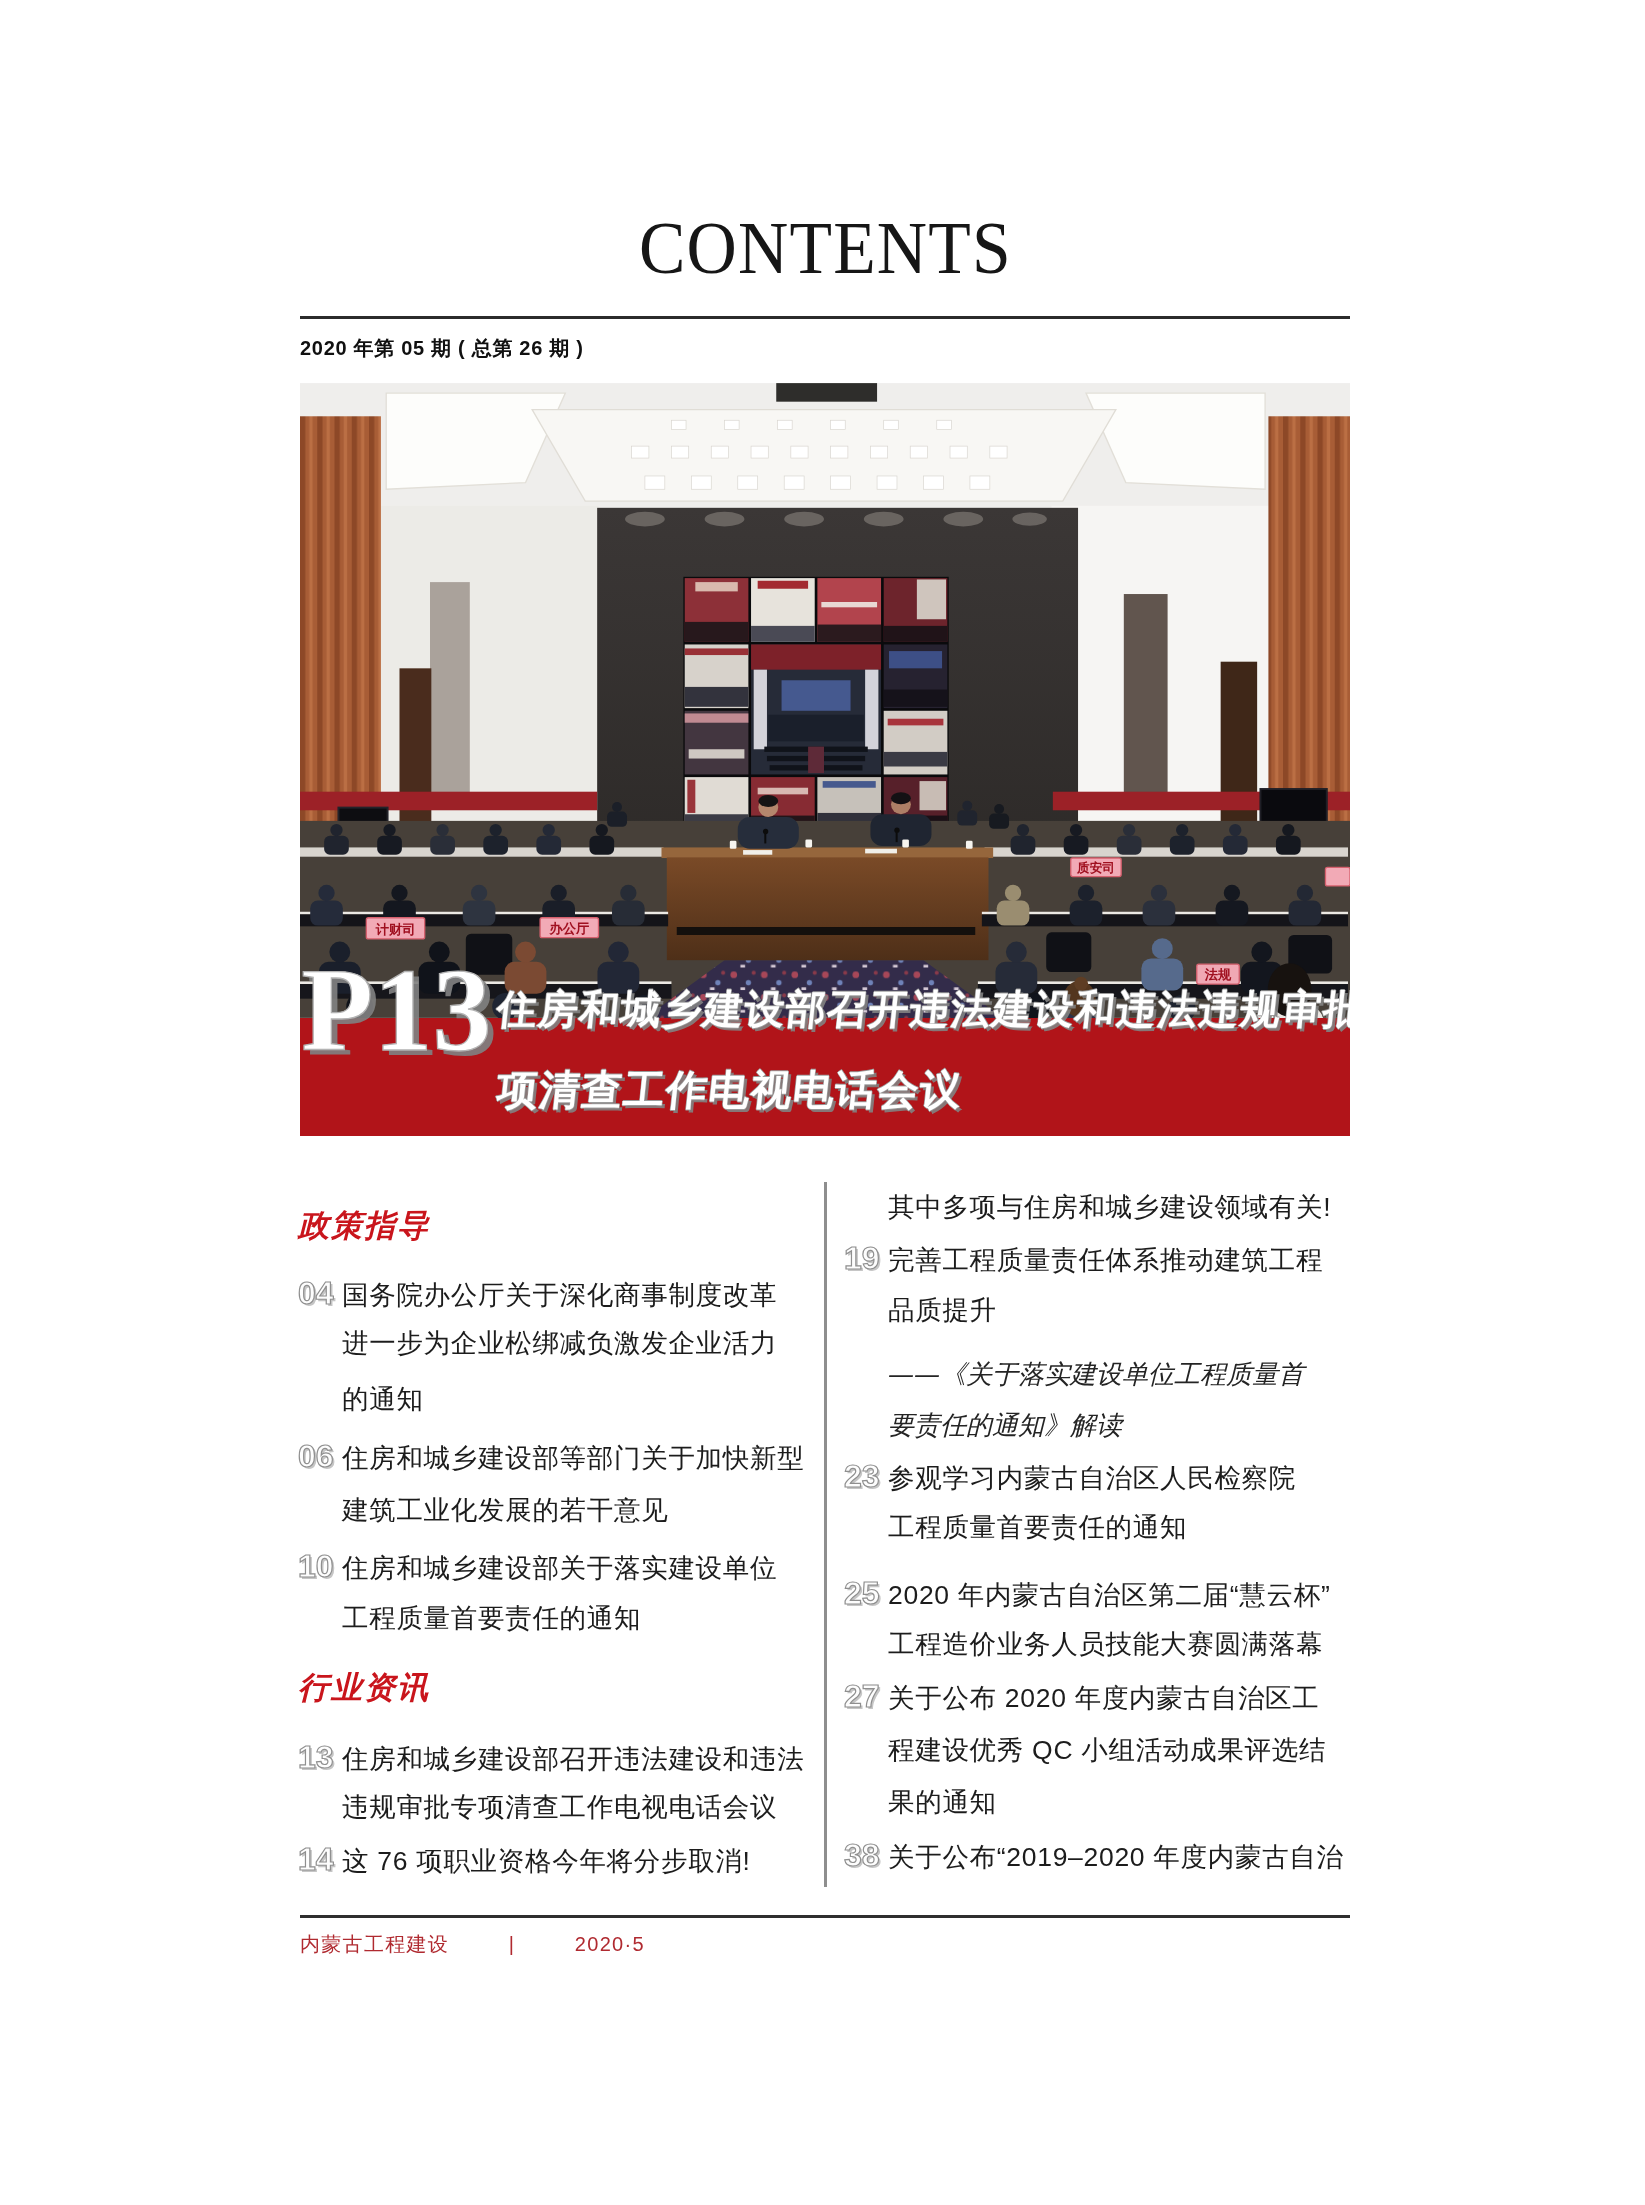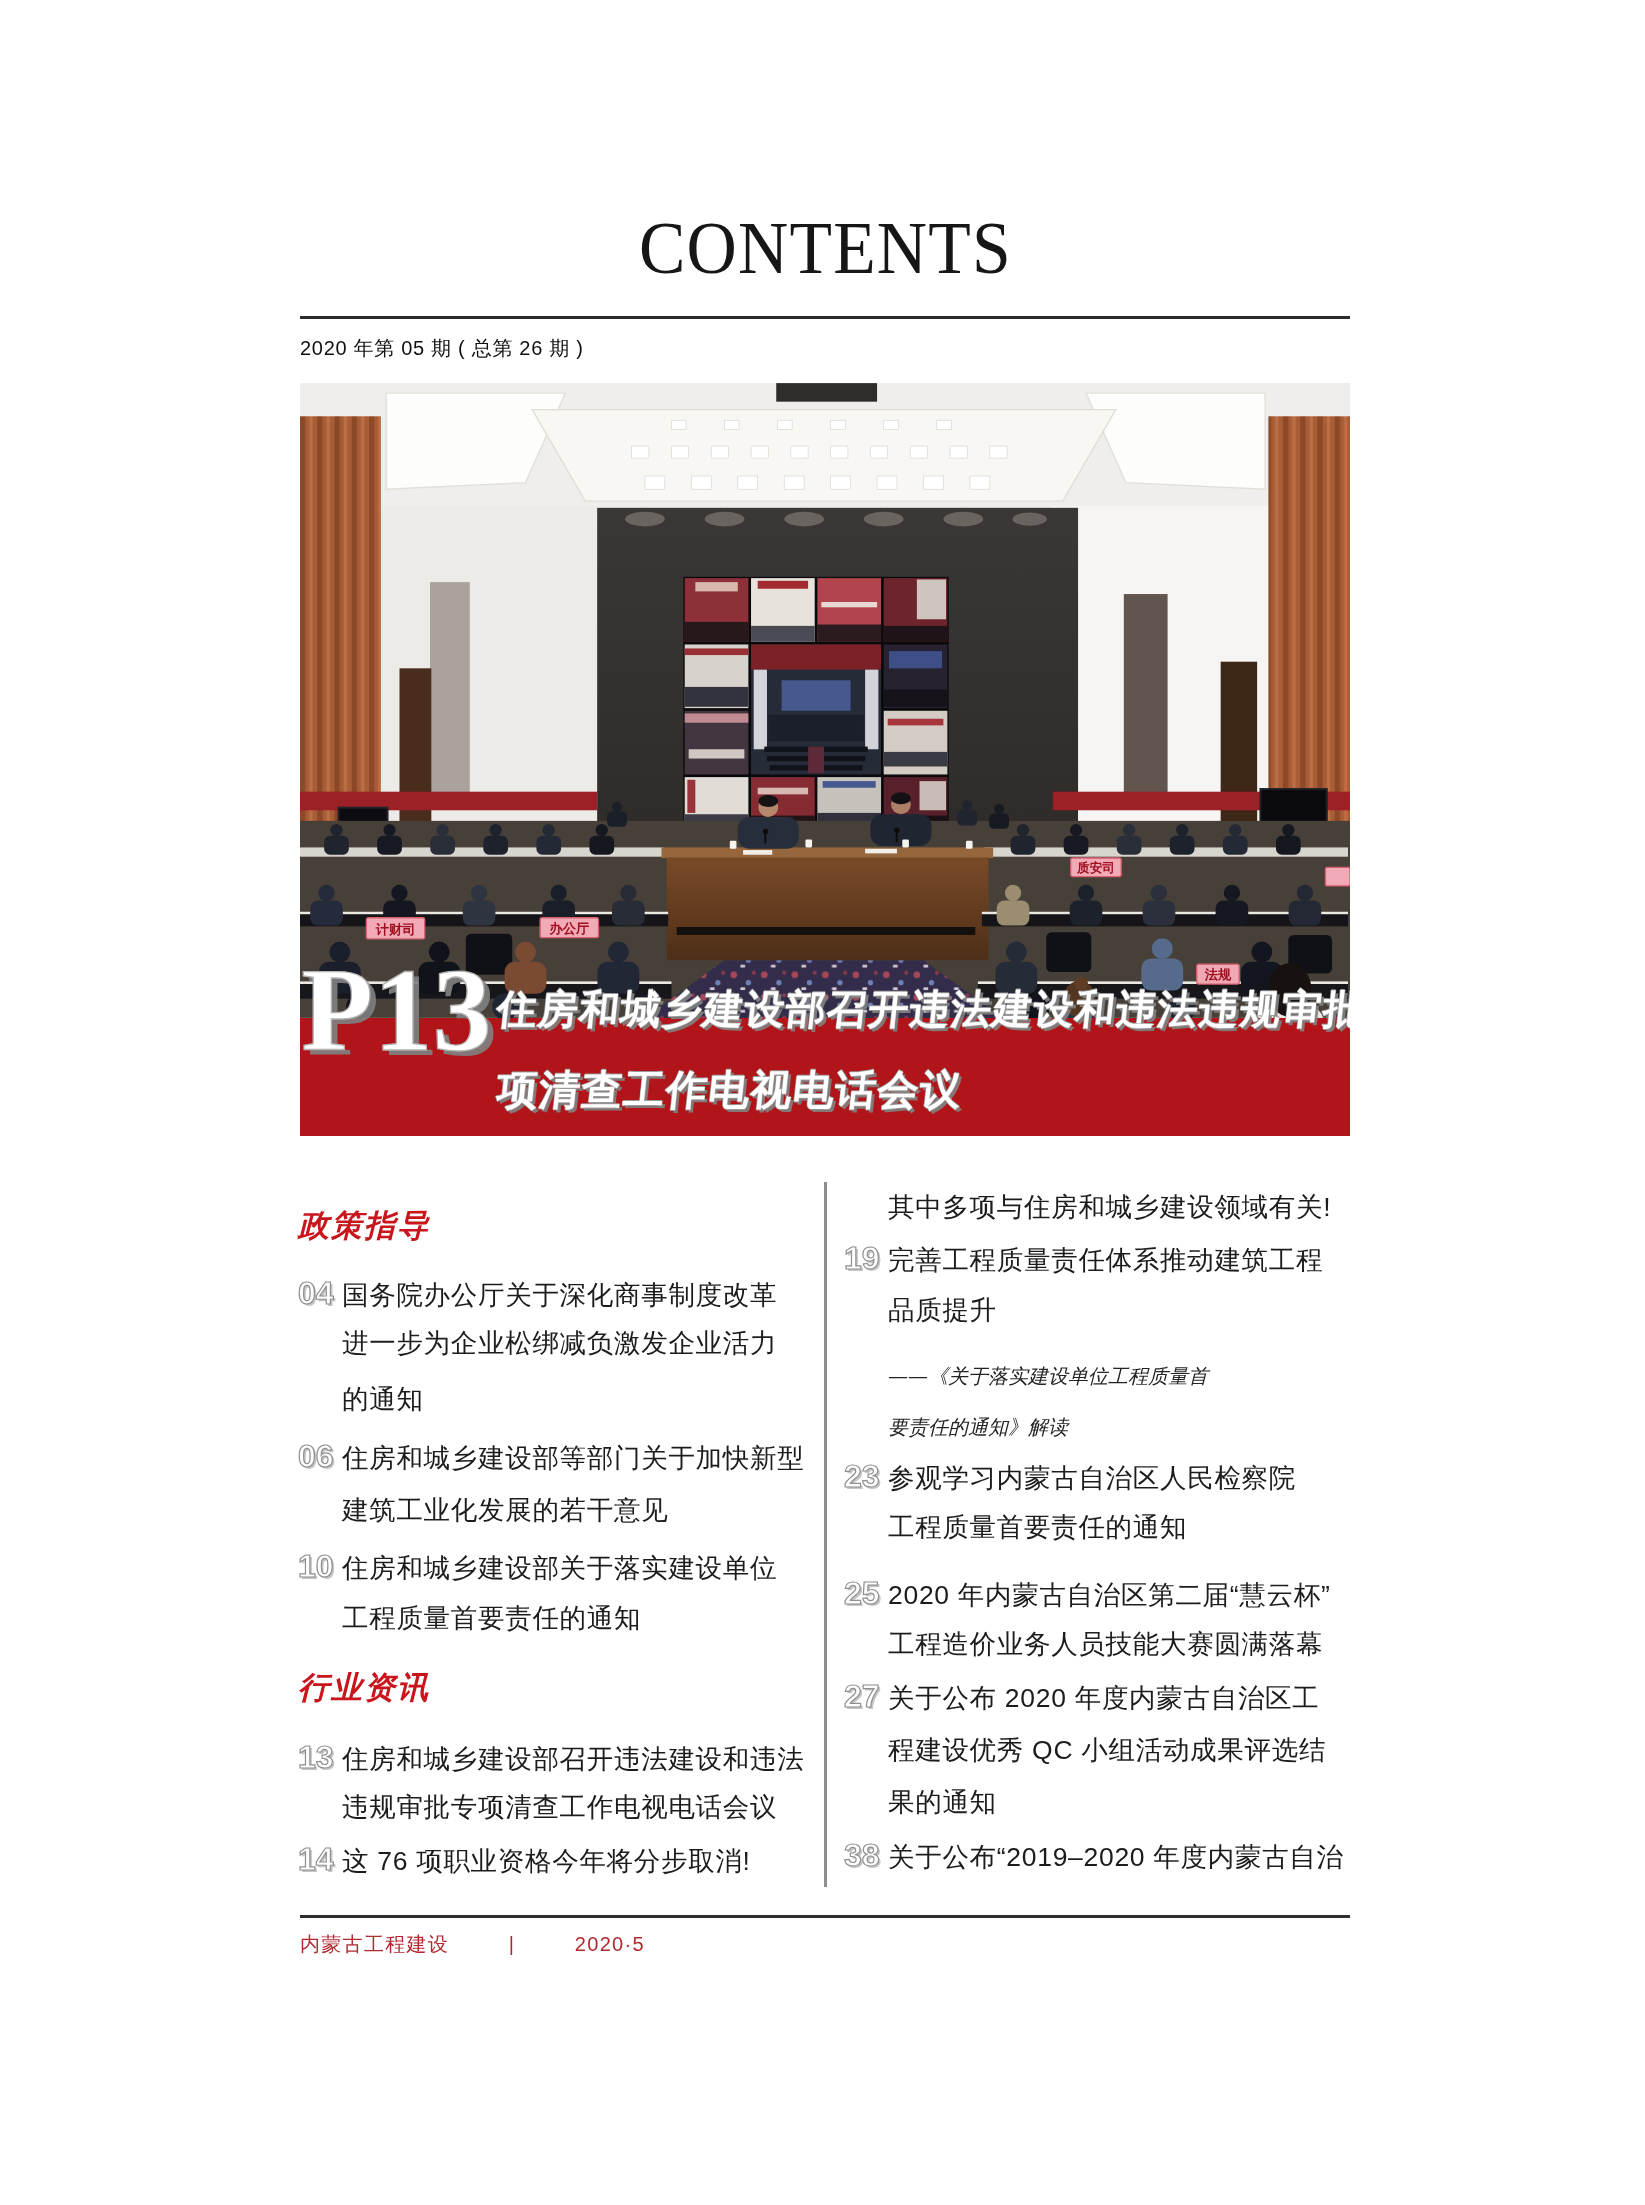--- a/index.html
+++ b/index.html
@@ -5,21 +5,21 @@
   html,body{margin:0;padding:0;background:#ffffff;}
   .page{position:relative;width:1645px;height:2205px;background:#ffffff;overflow:hidden;
         font-family:"Liberation Sans",sans-serif;color:#1c1c1c;}
   
   .masthead{position:absolute;left:300px;top:211px;width:1050px;text-align:center;}
   .masthead .t{display:inline-block;font-family:"Liberation Serif",serif;font-weight:500;
         font-size:74px;line-height:1;color:#161616;transform:scaleX(.94);letter-spacing:1.3px;}
   .rule{position:absolute;left:300px;width:1050px;background:#2b2b2b;}
   .rule.top{top:316px;height:2.7px;}
   .rule.bottom{top:1915px;height:3.3px;background:#2e2e2e;}
-  .issue{position:absolute;left:300px;top:335px;font-size:20px;font-weight:400;
+  .issue{position:absolute;left:300px;top:335px;font-size:20px;font-weight:700;
         letter-spacing:0.7px;color:#101010;}
   
   .photo{position:absolute;left:300px;top:383px;width:1050px;height:753px;overflow:hidden;
         background:#ffffff;}
   .photo svg{display:block;}
   .redband{position:absolute;left:0;top:635px;width:1050px;height:118px;background:#B11419;}
   .pref{position:absolute;left:1.3px;top:569px;font-family:"Liberation Serif",serif;
         font-weight:700;font-size:118px;line-height:1;color:#ffffff;
         -webkit-text-stroke:1.3px #b3b3b3;
         text-shadow:6px 5.3px 0 rgba(128,128,128,.92);}
@@ -32,21 +32,21 @@
   
   .colrule{position:absolute;left:824px;top:1182px;width:2.7px;height:705px;background:#8e8e8e;}
   .sechead{position:absolute;left:298px;font-size:31px;font-weight:700;color:#C9151C;
         letter-spacing:2px;line-height:40px;font-style:italic;}
   .row{position:absolute;height:53px;line-height:53px;font-size:26.5px;letter-spacing:0.7px;
         white-space:nowrap;color:#1c1c1c;}
   .row .num{display:inline-block;width:44px;font-size:32px;font-weight:700;color:#fdfdfd;
         -webkit-text-stroke:1.2px #8f8f8f;text-shadow:2px 2px 0 #c6c6c6;letter-spacing:0;}
   .row.left{left:298px;}
   .row.right{left:844px;}
-  .row.kai .txt{font-family:"DejaVu Serif",serif;font-style:italic;font-size:20px;
+  .row.kai .txt{font-family:"DejaVu Serif",serif;font-style:italic;font-size:26px;
         letter-spacing:0;color:#242424;margin-top:16px;}
   
   .footer{position:absolute;left:300px;top:1931px;font-size:20px;color:#b02a30;
         letter-spacing:1.3px;display:flex;align-items:center;gap:45px;}
   .footer .sep{display:inline-block;margin:0 14.6px;color:#b02a30;font-size:20px;}
 </style>
 </head>
 <body>
 
 <div class="page">

